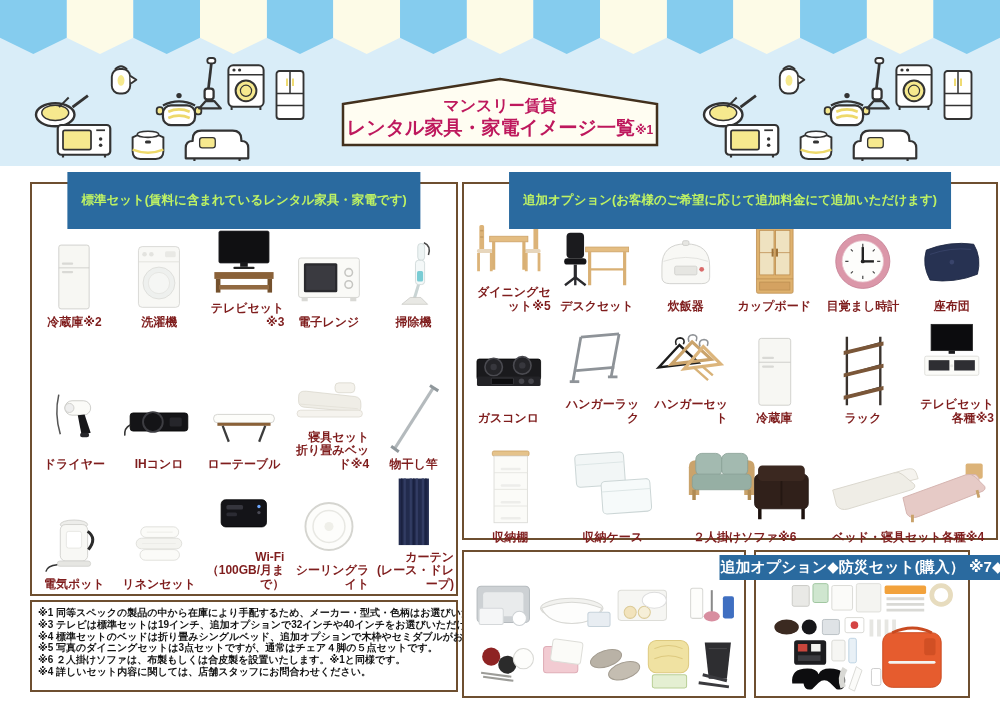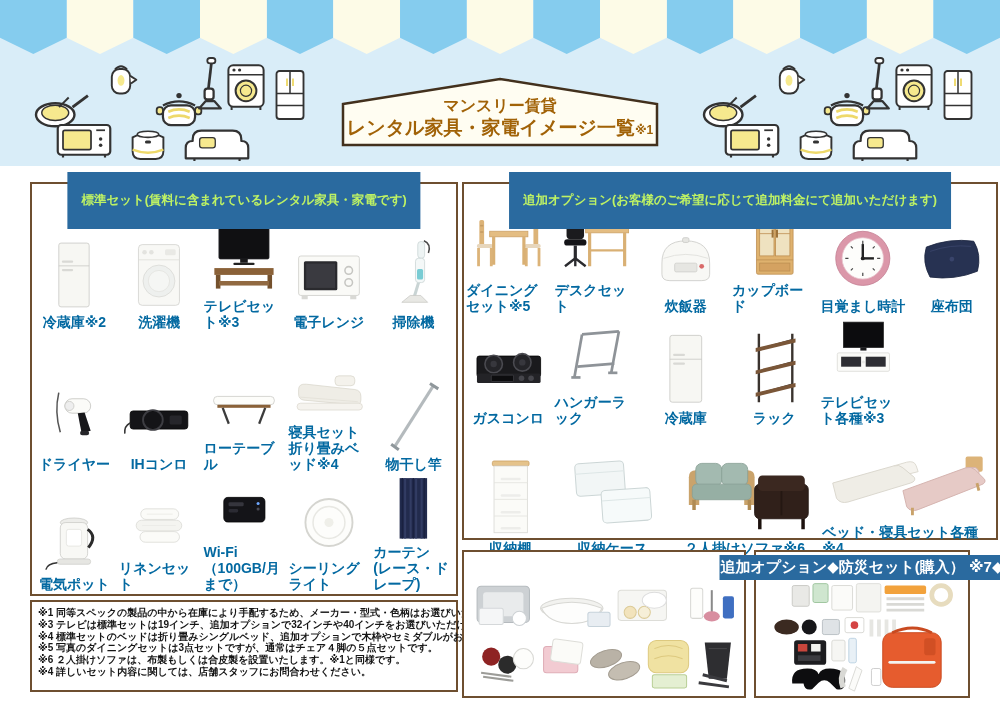--- a/index.html
+++ b/index.html
@@ -11,40 +11,40 @@
   .top-band{position:absolute;left:0;top:0;width:1000px;height:166px;background:var(--sky,#d9edf8)}
   .awning{position:absolute;left:0;top:0;width:100%;height:54px;display:flex}
   .stripe{flex:1;clip-path:polygon(0 0,100% 0,100% 70%,50% 100%,0 70%)}
   .deco-cluster{position:absolute;width:290px;height:112px}
   .deco{position:absolute}
   .deco svg{width:100%;height:100%;display:block}
   
   .title-banner{position:absolute;left:340px;top:76px;width:320px;height:72px}
   .title-banner svg.bg{position:absolute;left:0;top:0;width:100%;height:100%}
   .title-text{position:absolute;left:0;top:0;right:0;bottom:0;display:flex;flex-direction:column;
-    align-items:center;justify-content:flex-end;padding-bottom:8px;font-weight:bold;color:#a16207}
+    align-items:center;justify-content:flex-end;padding-bottom:8px;font-weight:bold;color:#be185d}
   .t1{font-size:16px;line-height:1.3}
   .t2{font-size:19px;line-height:1.2}
   .t2 .fn{font-size:12px}
   
   .panel{position:absolute;background:#fff;border:2px solid var(--brown,#6e4f30);box-sizing:border-box}
   .panel-header{position:absolute;top:-12px;left:50%;transform:translateX(-50%);
     background:var(--blue,#2a6a9f);color:#bef264;font-weight:bold;font-size:12.5px;
     padding:20px 14px;white-space:nowrap;z-index:2}
   #standard-panel{left:30px;top:182px;width:428px;height:414px}
   #option-panel{left:462px;top:182px;width:536px;height:358px}
   .grid{display:grid;padding-top:16px}
   #standard-grid{grid-template-columns:repeat(5,1fr);grid-template-rows:132px 142px 120px}
   #option-grid12{grid-template-columns:repeat(6,1fr);grid-template-rows:116px 112px}
   #option-grid3{display:grid;grid-template-columns:0.95fr 1.15fr 1.55fr 1.8fr;height:96px}
   .tile{display:flex;flex-direction:column;align-items:center;justify-content:flex-end;padding:0 2px;min-width:0}
   .pic{width:100%;flex:1 1 auto;display:flex;align-items:flex-end;justify-content:center;min-height:0}
   .pic svg{max-width:94%;max-height:100%}
-  .lbl{font-size:14px;font-weight:bold;text-align:left;white-space:pre-line;line-height:1.15;
-    padding:1px 0 2px;color:#0369a1}
+  .lbl{font-size:12px;font-weight:bold;text-align:right;white-space:pre-line;line-height:1.15;
+    padding:1px 0 2px;color:#7f1d1d}
   
   #notes-box{position:absolute;left:30px;top:600px;width:428px;height:92px;
     border:2px solid var(--brown,#6e4f30);box-sizing:border-box;background:#fff;padding:5px 6px}
   .note-line{font-size:10px;font-weight:bold;color:#151515;line-height:11.8px;white-space:nowrap}
   
   #life-box{left:462px;top:550px;width:284px;height:148px}
   #disaster-box{left:754px;top:550px;width:216px;height:148px}
   .small-hdr{position:absolute;top:3px;left:50%;transform:translateX(-50%);
     background:var(--blue,#2a6a9f);color:#fff;font-weight:bold;white-space:nowrap;
     padding:3px 8px;font-size:11px;z-index:2}
@@ -546,20 +546,36 @@
               <path d="M30 24 L20 80"></path>
               <path d="M78 20 L68 74"></path>
               <path d="M30 24 L78 20"></path>
               <path d="M24 66 L72 62"></path>
               <path d="M16 80 L28 80"></path>
               <path d="M64 74 L76 74"></path>
             </g>
           </svg>
         </div>
         <div class="lbl">ハンガーラック</div>
+      </div>
+      <div class="tile">
+        <div class="pic">
+          <svg viewBox="0 0 100 100">
+            <g fill="none">
+              <path d="M38 34 q-3 -8 5 -9 q7 1 4 8" stroke="#222" stroke-width="2"></path>
+              <path d="M42 34 L16 62 L66 56 Z" stroke="#1c1c1c" stroke-width="3"></path>
+              <path d="M54 30 q-3 -8 5 -9 q7 1 4 8" stroke="#8f9296" stroke-width="2"></path>
+              <path d="M58 30 L32 58 L82 52 Z" stroke="#caa36b" stroke-width="4"></path>
+              <path d="M68 36 q-3 -8 5 -9 q7 1 4 8" stroke="#8f9296" stroke-width="2"></path>
+              <path d="M72 36 L48 64 L94 58 Z" stroke="#dcb57c" stroke-width="4"></path>
+              <path d="M60 62 L78 78 M70 60 L84 72" stroke="#d8b278" stroke-width="3"></path>
+            </g>
+          </svg>
+        </div>
+        <div class="lbl">ハンガーセット</div>
       </div>
       <div class="tile">
         <div class="pic">
           <svg viewBox="0 0 100 100">
             <rect x="30" y="8" width="40" height="84" rx="3" fill="#f7f7f3" stroke="#c6c6c2"></rect>
             <line x1="30" y1="38" x2="70" y2="38" stroke="#c6c6c2"></line>
             <rect x="34" y="31" width="15" height="3" rx="1.5" fill="#d9d9d5"></rect>
             <rect x="34" y="42" width="15" height="3" rx="1.5" fill="#d9d9d5"></rect>
           </svg>
         </div>

